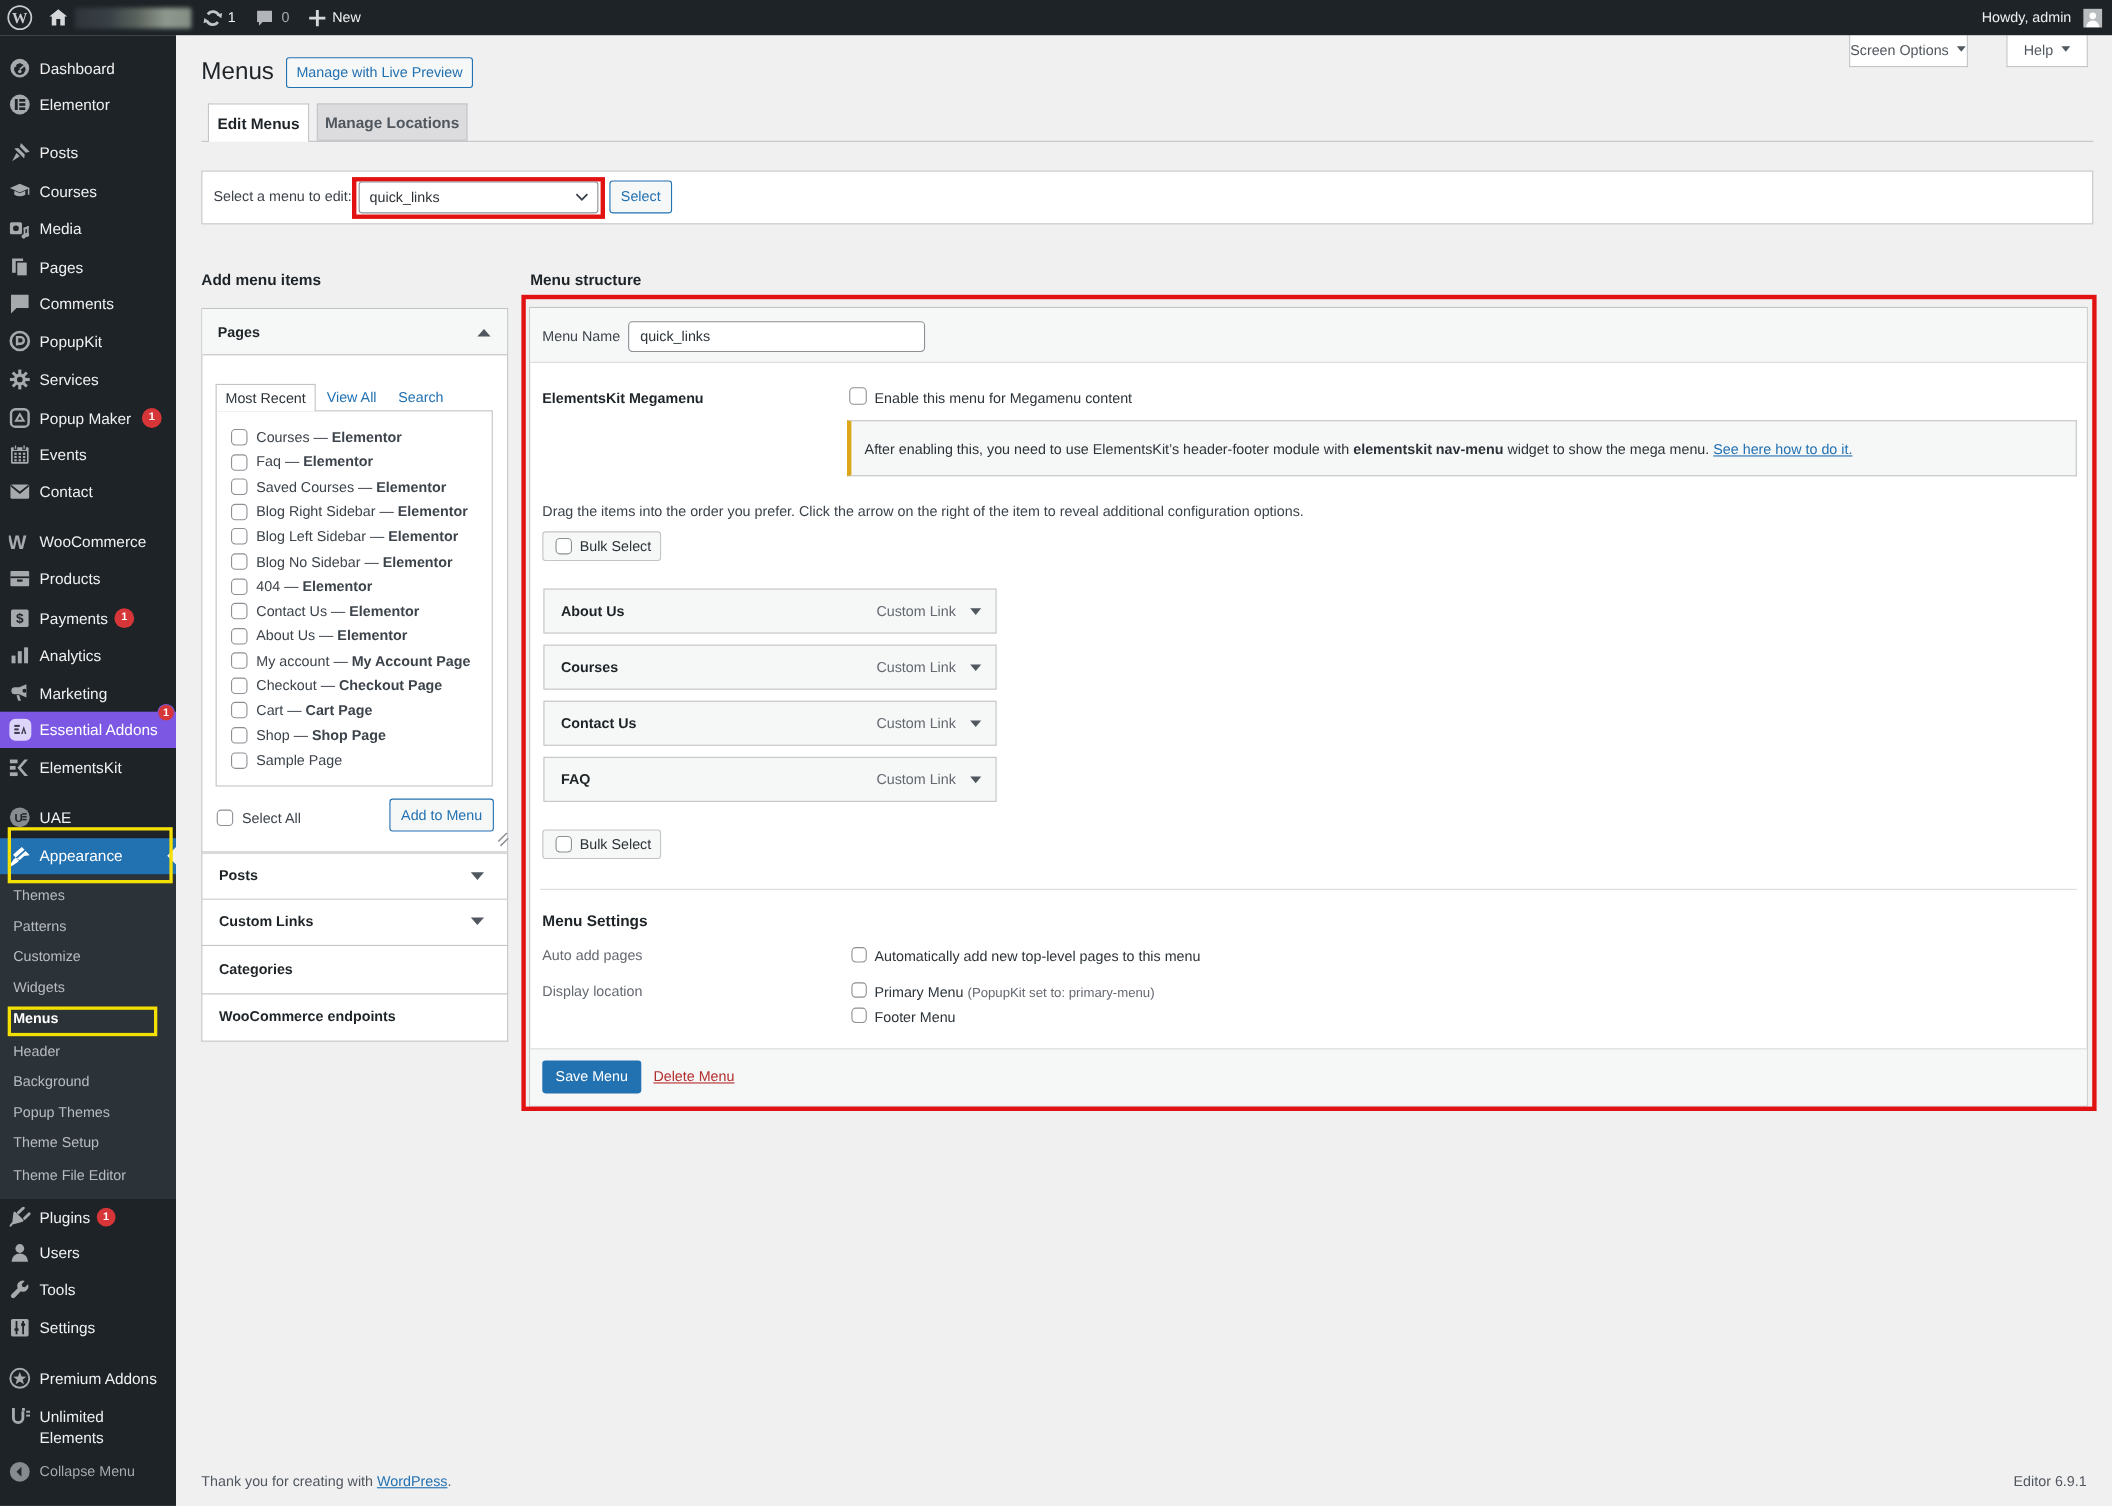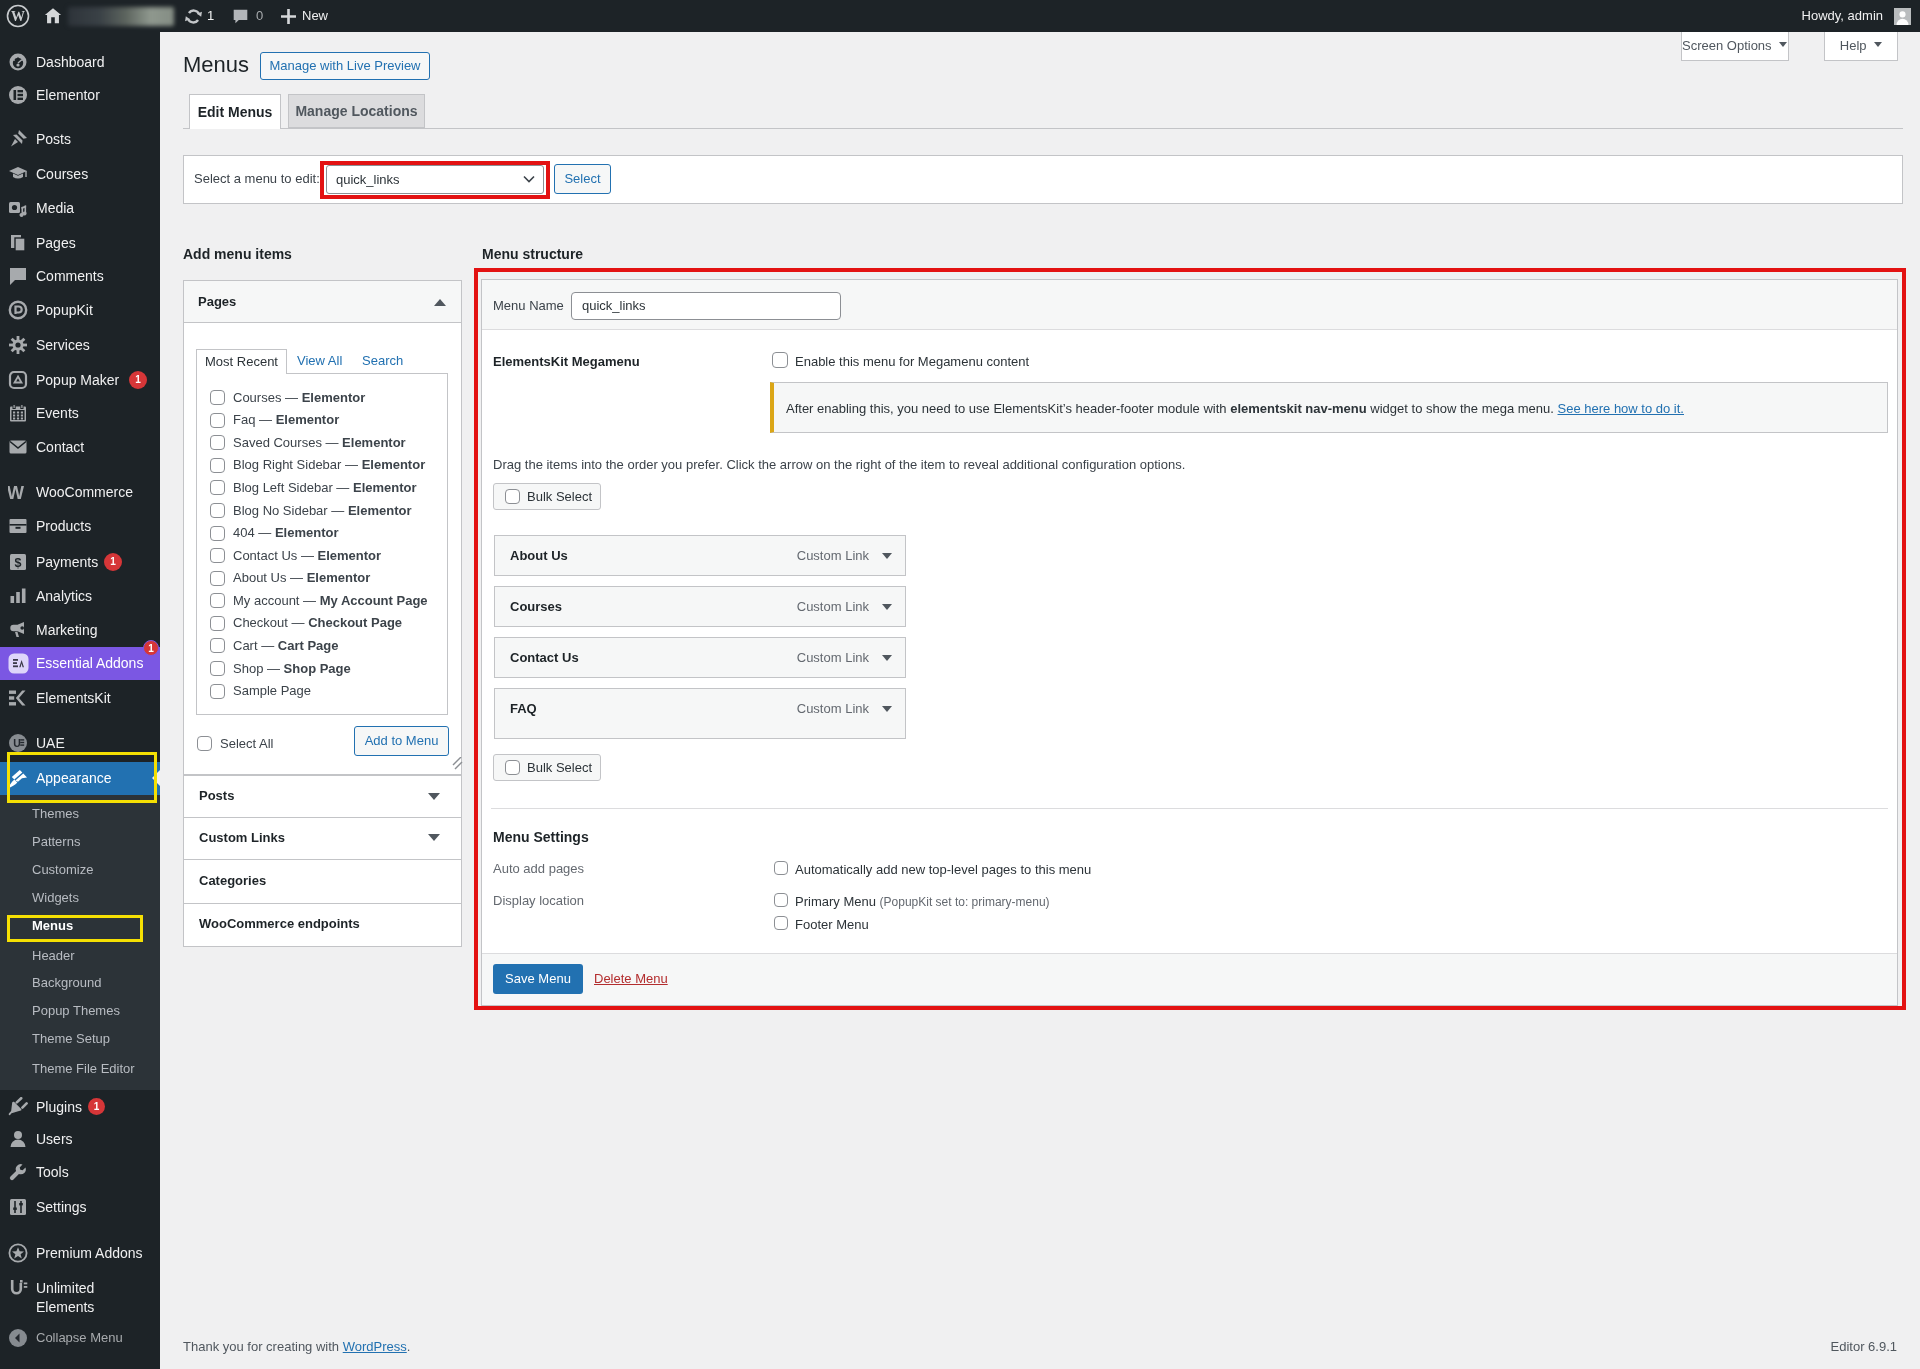--- a/index.html
+++ b/index.html
@@ -5,21 +5,21 @@
 * { margin:0; padding:0; box-sizing:border-box; }
 body { font-family:"Liberation Sans", sans-serif; background:#f0f0f1; }
 #page { position:relative; width:1920px; height:1369px; overflow:hidden; background:#f0f0f1; }
 .abs { position:absolute; }
 #adminbar { position:absolute; left:0; top:0; width:1920px; height:32px; background:#1d2327; color:#f0f0f1; z-index:50; }
 #sidebar { position:absolute; left:0; top:32px; width:160px; height:1337px; background:#1d2327; z-index:40; }
 .mi { position:absolute; left:0; width:160px; height:34px; color:#f0f0f1; font-size:14px; }
 .mi .lbl { position:absolute; left:36px; top:0; line-height:34px; white-space:nowrap; }
 .mi .ico { position:absolute; left:8px; top:7px; width:20px; height:20px; }
 .sub { position:absolute; left:0; width:160px; background:#2c3338; }
-.smi { position:absolute; left:0; width:148px; height:28px;margin-left:20px; }
+.smi { position:absolute; left:0; width:148px; height:28px; }
 .smi .slbl { position:absolute; left:12px; line-height:28px; font-size:13px; color:#b8bcc2; white-space:nowrap; }
 .badge { position:absolute; background:#d63638; border-radius:50%; color:#fff; font-weight:bold; text-align:center; }
 svg { display:block; }
 .chk { position:absolute; background:#fff; border:1px solid #8c8f94; border-radius:4px; }
 a { text-decoration:underline; color:#2271b1; }
 </style>
 </head>
 <body>
 <div id="page">
   <div id="adminbar">
@@ -514,21 +514,21 @@
     <div class="abs" style="left:494px;top:586px;width:412px;height:41px;background:#f6f7f7;border:1px solid #c3c4c7">
         <span style="position:absolute;left:15px;top:12px;font-size:13px;font-weight:bold;color:#1d2327">Courses</span>
         <span style="position:absolute;right:36px;top:12px;font-size:13px;color:#646970">Custom Link</span>
         <span style="position:absolute;right:13px;top:17px;width:0;height:0;border:5px solid transparent;border-top:6px solid #50575e;border-bottom:none"></span>
       </div>
     <div class="abs" style="left:494px;top:637px;width:412px;height:41px;background:#f6f7f7;border:1px solid #c3c4c7">
         <span style="position:absolute;left:15px;top:12px;font-size:13px;font-weight:bold;color:#1d2327">Contact Us</span>
         <span style="position:absolute;right:36px;top:12px;font-size:13px;color:#646970">Custom Link</span>
         <span style="position:absolute;right:13px;top:17px;width:0;height:0;border:5px solid transparent;border-top:6px solid #50575e;border-bottom:none"></span>
       </div>
-    <div class="abs" style="left:494px;top:688px;width:412px;height:51px;background:#f6f7f7;border:1px solid #c3c4c7">
+    <div class="abs" style="left:494px;top:688px;width:412px;height:41px;background:#f6f7f7;border:1px solid #c3c4c7">
         <span style="position:absolute;left:15px;top:12px;font-size:13px;font-weight:bold;color:#1d2327">FAQ</span>
         <span style="position:absolute;right:36px;top:12px;font-size:13px;color:#646970">Custom Link</span>
         <span style="position:absolute;right:13px;top:17px;width:0;height:0;border:5px solid transparent;border-top:6px solid #50575e;border-bottom:none"></span>
       </div>
     <div class="abs" style="left:493px;top:754px;width:108px;height:27px;background:#f6f7f7;border:1px solid #c3c4c7;border-radius:3px"></div>
     <div class="chk" style="left:505px;top:760px;width:15px;height:15px"></div>
     <div class="abs" style="left:527px;top:760px;font-size:13px;color:#2c3338;line-height:16px">Bulk Select</div>
     <div class="abs" style="left:491px;top:808px;width:1397px;border-top:1px solid #dcdcde"></div>
     <div class="abs" style="left:493px;top:829px;font-size:14px;font-weight:bold;color:#1d2327;line-height:17px">Menu Settings</div>
     <div class="abs" style="left:493px;top:860px;font-size:13px;color:#646970;line-height:17px">Auto add pages</div>

